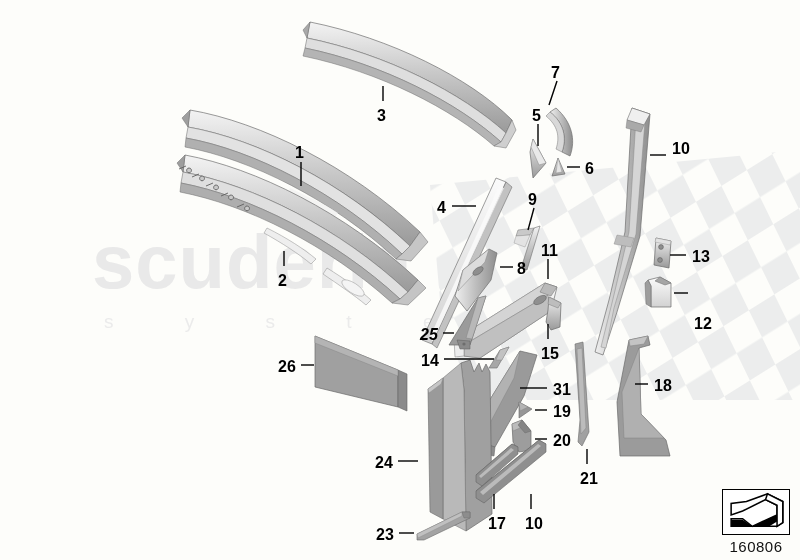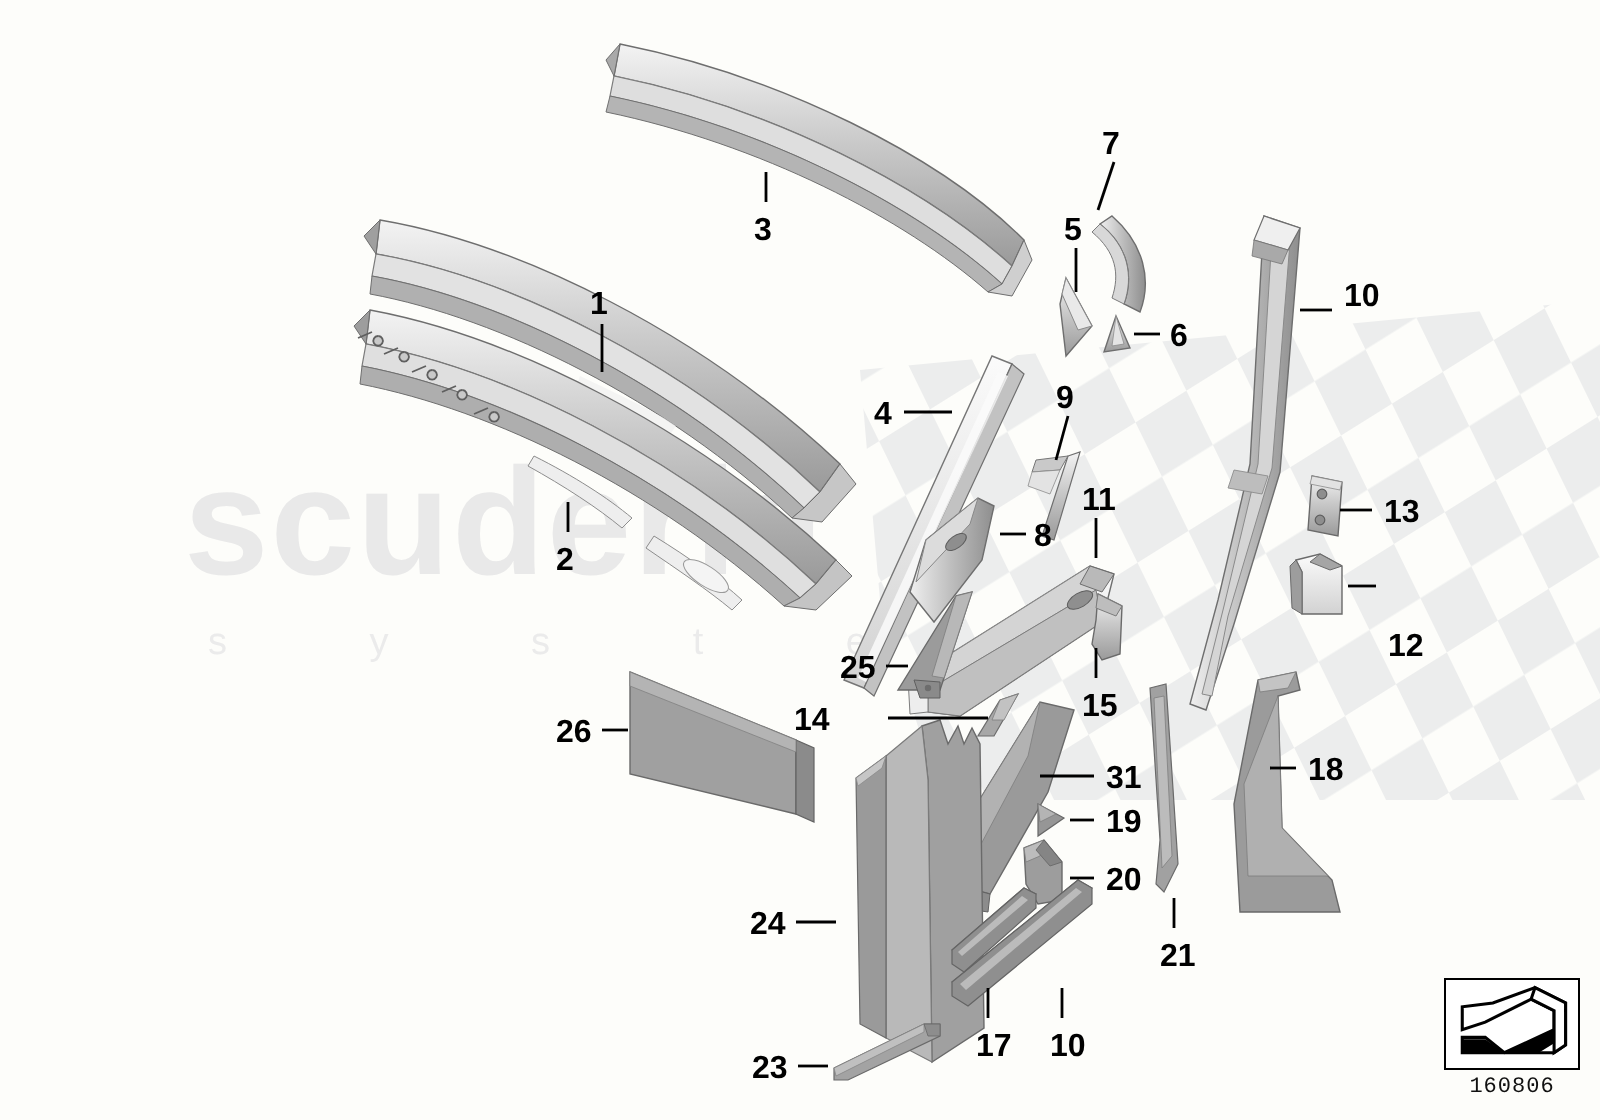--- a/index.html
+++ b/index.html
@@ -29,22 +29,22 @@
     font-size:16px;font-weight:700;color:#000;
     line-height:1;white-space:nowrap;user-select:none;
   }
   
   #refbox{
     position:absolute;left:722px;top:489px;width:68px;height:46px;
     border:1px solid #000;background:#fff;box-sizing:border-box;
   }
   #refnum{
     position:absolute;left:722px;top:538px;width:68px;
-    text-align:center;font-size:11px;color:#111;
-    font-family:Liberation Mono, monospace;letter-spacing:.5px;
+    text-align:center;font-size:15px;color:#111;
+    font-family:Liberation Sans, sans-serif;letter-spacing:.5px;
   }
 </style>
 </head>
 <body>
 
 <div id="stage">
 
   <div class="wm-main">scuderia</div>
   <div class="wm-sub">s y s t e</div>
 
@@ -287,32 +287,32 @@
       <div class="callout" style="left: 437px; top: 200px;">4</div>
       <div class="callout" style="left: 532px; top: 108px;">5</div>
       <div class="callout" style="left: 585px; top: 161px;">6</div>
       <div class="callout" style="left: 551px; top: 65px;">7</div>
       <div class="callout" style="left: 517px; top: 261px;">8</div>
       <div class="callout" style="left: 528px; top: 192px;">9</div>
       <div class="callout" style="left: 672px; top: 141px;">10</div>
       <div class="callout" style="left: 541px; top: 243px;">11</div>
       <div class="callout" style="left: 694px; top: 287px; margin-top: 29px;">12</div>
       <div class="callout" style="left: 692px; top: 249px;">13</div>
-      <div class="callout" style="left: 397px; top: 353px; text-align: center;">14</div>
+      <div class="callout" style="left: 421px; top: 353px; text-align: center;">14</div>
       <div class="callout" style="left: 541px; top: 346px;">15</div>
       <div class="callout" style="left: 525px; top: 516px;">10</div>
       <div class="callout" style="left: 488px; top: 516px; text-align: center;">17</div>
       <div class="callout" style="left: 654px; top: 378px; text-align: right;">18</div>
       <div class="callout" style="left: 553px; top: 404px;">19</div>
       <div class="callout" style="left: 553px; top: 433px;">20</div>
       <div class="callout" style="left: 580px; top: 471px;">21</div>
       <div class="callout" style="left: 553px; top: 382px;">31</div>
       <div class="callout" style="left: 376px; top: 527px;">23</div>
       <div class="callout" style="left: 375px; top: 455px;">24</div>
-      <div class="callout" style="left: 420px; top: 327px;">25</div>
+      <div class="callout" style="left: 420px; top: 327px; font-style: italic;">25</div>
       <div class="callout" style="left: 278px; top: 359px;">26</div>
     </div>
 
   <div id="refbox">
     <svg viewBox="0 0 68 46" width="66" height="44">
       <polygon points="8,14 8,26 20,22 44,10 56,16 56,26 30,38 20,30 8,30 8,38 56,38 62,34 62,12 46,4 24,12" fill="#ffffff" stroke="#000" stroke-width="1.6" stroke-linejoin="miter"></polygon>
       <polygon points="8,31 8,38 48,38 56,33 56,26 30,38 20,31" fill="#000"></polygon>
       <polygon points="46,4 62,12 62,34 56,38 56,16 44,10" fill="#ffffff" stroke="#000" stroke-width="1.6"></polygon>
     </svg>
   </div>

